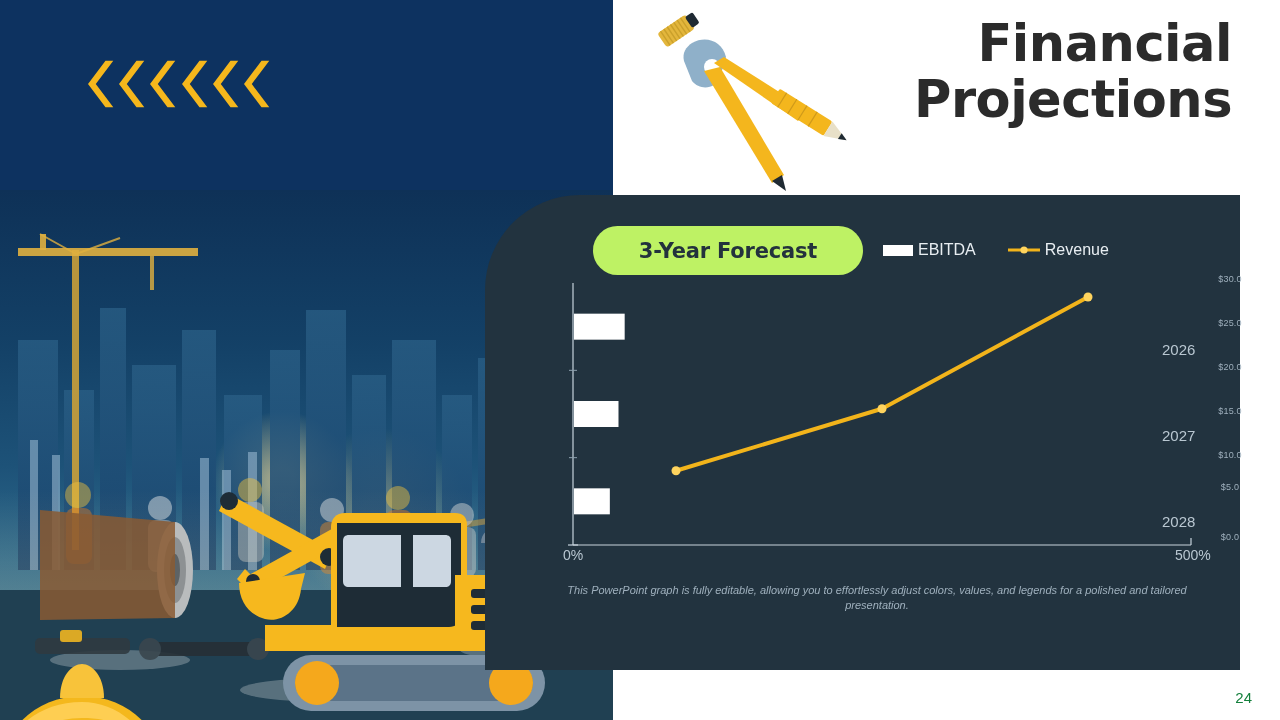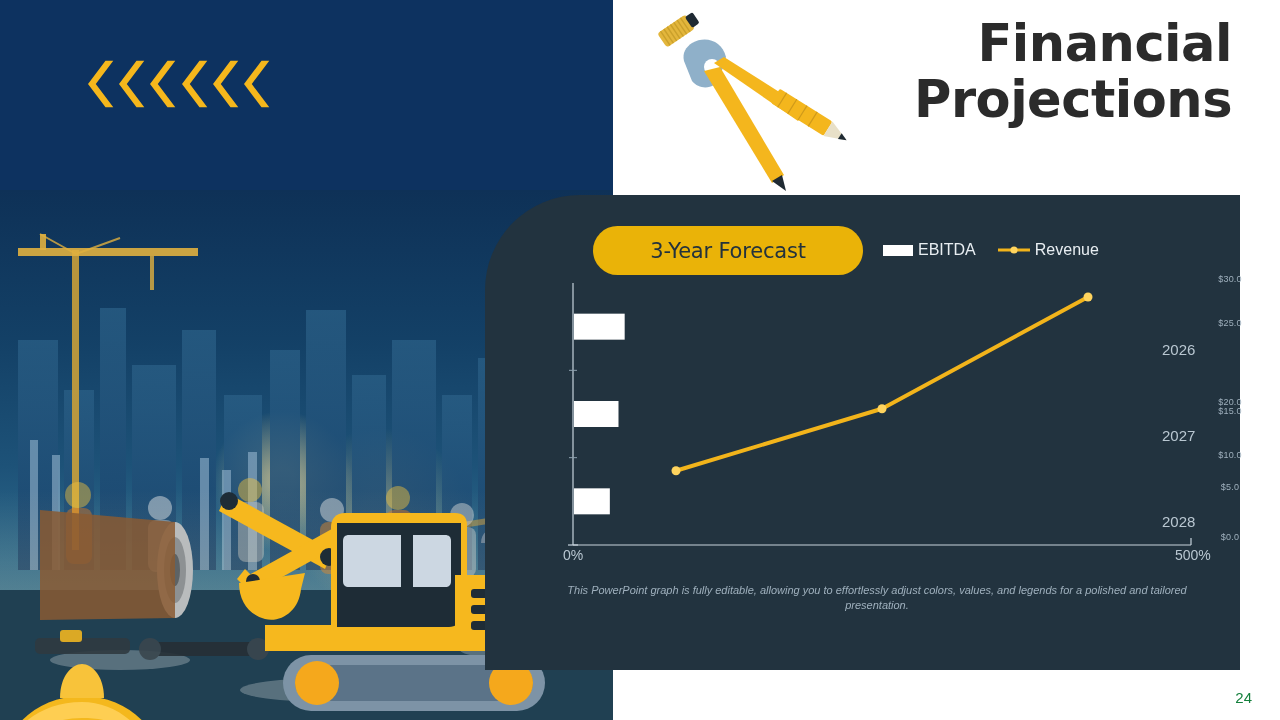--- a/index.html
+++ b/index.html
@@ -50,29 +50,29 @@
   }
 
   
   .panel{
     position:absolute;left:485px;top:195px;width:755px;height:475px;
     background:#22333f;
     border-top-left-radius:95px;
   }
   .badge{
     position:absolute;left:108px;top:31px;width:270px;height:49px;
-    background:#eab308;border-radius:26px;
+    background:#bef264;border-radius:26px;
     display:flex;align-items:center;justify-content:center;
     font-family:"DejaVu Sans",sans-serif;
-    font-weight:400;font-size:21px;color:#23323d;
+    font-weight:700;font-size:21px;color:#23323d;
     letter-spacing:-0.2px;
   }
   .legend{
     position:absolute;left:398px;top:40px;height:30px;
-    display:flex;align-items:center;gap:22px;
+    display:flex;align-items:center;gap:32px;
     color:#e8eef2;font-size:16px;
   }
   .legend-item{display:flex;align-items:center;gap:5px;}
   .swatch-bar{width:30px;height:11px;background:#ffffff;display:block;}
   .swatch-line{width:32px;height:12px;display:block;}
 
   
   .plot{position:absolute;left:0;top:0;width:755px;height:475px;}
   .ylabel{
     position:absolute;right:8px;width:70px;text-align:left;
@@ -333,21 +333,21 @@
 
       
       <div class="xlabel" style="left:78px;top:352px;">0%</div>
       <div class="xlabel" style="left:690px;top:352px;">500%</div>
 
       
       <div class="rlabel" style="top:337px;">$0.0</div>
       <div class="rlabel" style="top:287px;">$5.0</div>
       <div class="rlabel" style="top:255px;">$10.0</div>
       <div class="rlabel" style="top:211px;">$15.0</div>
-      <div class="rlabel" style="top:167px;margin-top:35px;">$20.0</div>
+      <div class="rlabel" style="top:167px;">$20.0</div>
       <div class="rlabel" style="top:123px;">$25.0</div>
       <div class="rlabel" style="top:79px;">$30.0</div>
 
       <div class="caption">This PowerPoint graph is fully editable, allowing you to effortlessly adjust colors, values, and legends for a polished and tailored presentation.</div>
     </div>
   </div>
 
   <div class="pagenum">24</div>
 </div>
 

